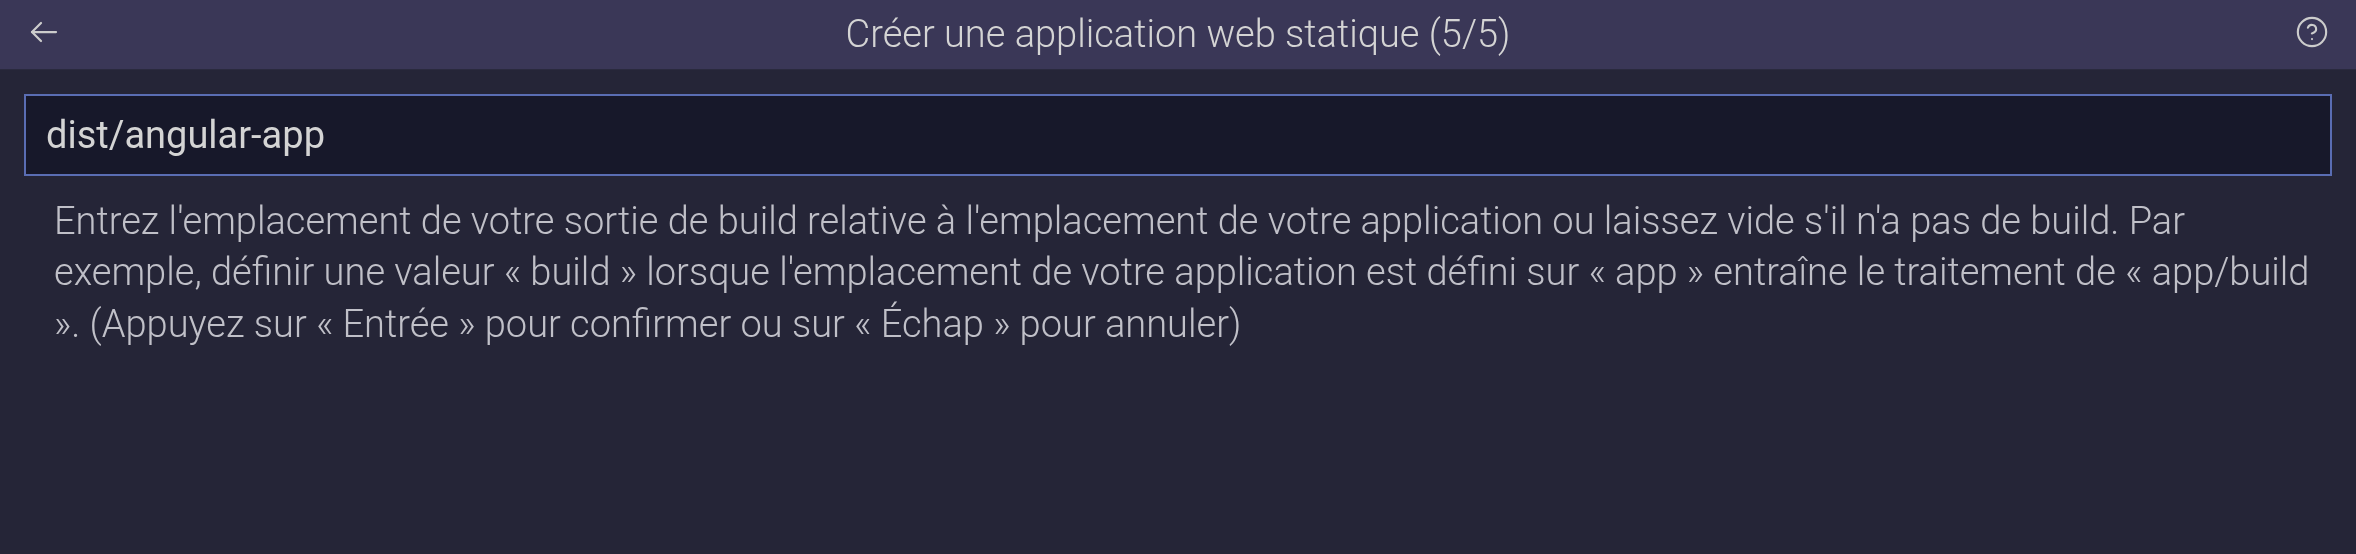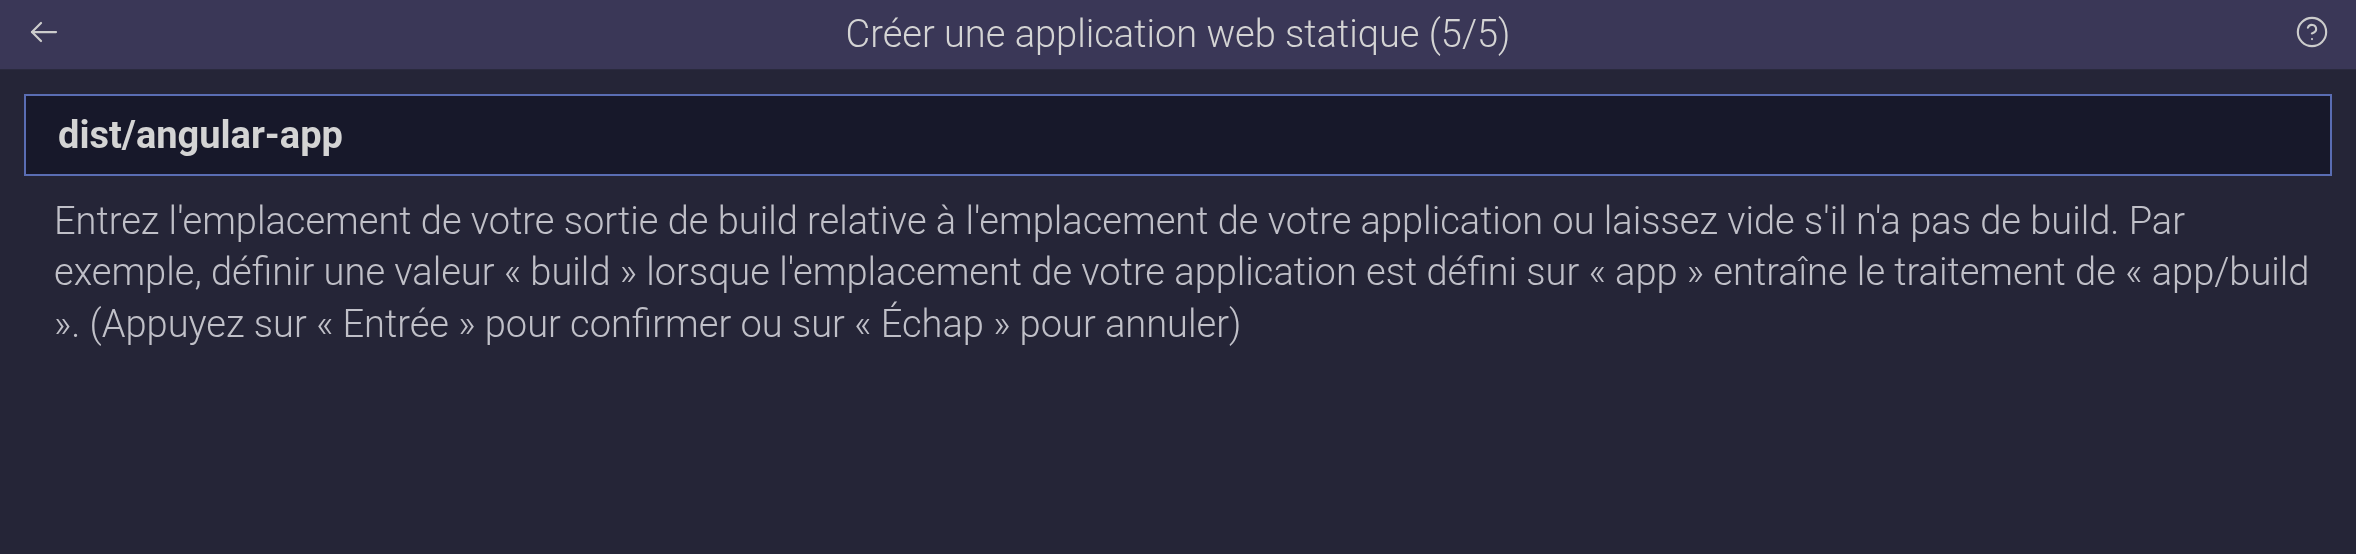--- a/index.html
+++ b/index.html
@@ -75,22 +75,22 @@
     }
     
     .text-input {
       width: 100%;
       height: 82px;
       background-color: #17182a;
       border: 2px solid #5a6db3;
       color: #d4d4d4;
       font-size: 38px;
       font-family: inherit;
-      font-weight: 700;
-      padding: 0 32px;
+      font-weight: 400;
+      padding: 0 20px;
       outline: none;
     }
     
     .description-section {
       padding: 8px 32px 24px 32px;
       margin-left: 22px;
     }
     
     .description-text {
       font-size: 38px;

